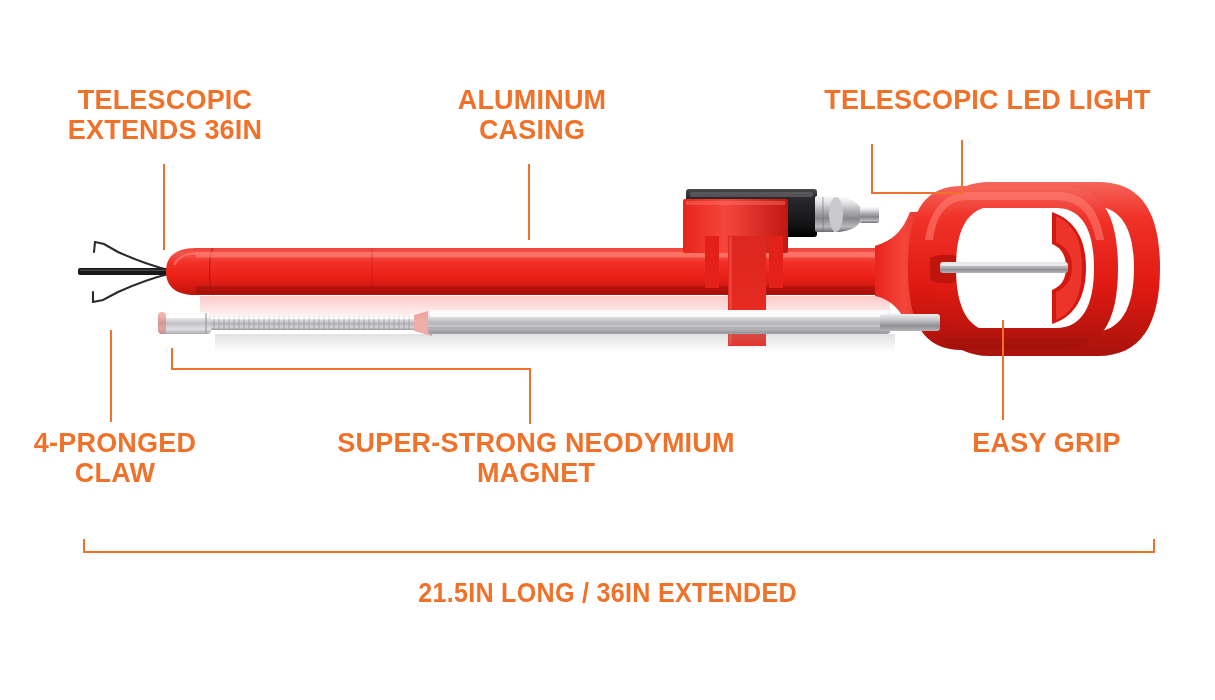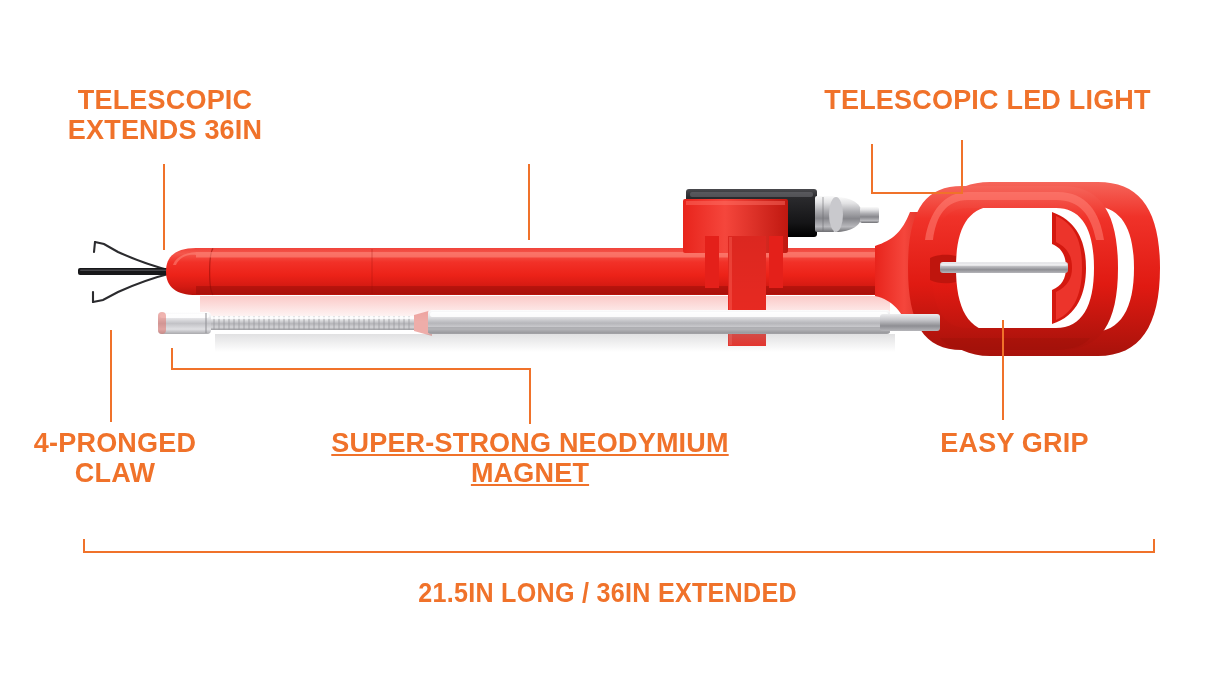--- a/index.html
+++ b/index.html
@@ -20,22 +20,22 @@
     letter-spacing:0.2px;
     line-height:1.12;
     white-space:pre-line;
     text-align:center;
     -webkit-font-smoothing:antialiased;
   }
   .lbl-telescopic { left:0px;   top:85px;  width:330px; font-size:27px; }
   .lbl-aluminum   { left:382px; top:85px;  width:300px; font-size:27px; }
   .lbl-led        { left:760px; top:85px;  width:455px; font-size:27px; }
   .lbl-claw       { left:-20px; top:428px; width:270px; font-size:27px; }
-  .lbl-magnet     { left:290px; top:428px; width:480px; font-size:27px;text-decoration:underline; }
-  .lbl-grip       { left:872px; top:428px; width:285px; font-size:27px; }
+  .lbl-magnet     { left:296px; top:428px; width:480px; font-size:27px; }
+  .lbl-grip       { left:904px; top:428px; width:285px; font-size:27px; }
 
   .caption {
     position:absolute;
     left:0; top:578px; width:1215px;
     text-align:center;
     color:#F0722A;
     font-weight:bold;
     font-size:27px;
     font-family:"Liberation Sans Narrow","Liberation Sans","DejaVu Sans Condensed",sans-serif;
     transform:scaleX(0.93);
@@ -296,20 +296,22 @@
 
   <div class="leader v" style="left:1002px; top:320px; height:100px;"></div>
 
   <div class="leader h" style="left:83px; top:551px; width:1072px;"></div>
   <div class="leader v" style="left:83px; top:539px; height:13px;"></div>
   <div class="leader v" style="left:1153px; top:539px; height:13px;"></div>
 
   <div class="label lbl-telescopic">TELESCOPIC
 EXTENDS 36IN</div>
 
+  <div class="label lbl-aluminum">ALUMINUM
+CASING</div>
 
   <div class="label lbl-led">TELESCOPIC LED LIGHT</div>
 
   <div class="label lbl-claw">4-PRONGED
 CLAW</div>
 
   <div class="label lbl-magnet">SUPER-STRONG NEODYMIUM
 MAGNET</div>
 
   <div class="label lbl-grip">EASY GRIP</div>

